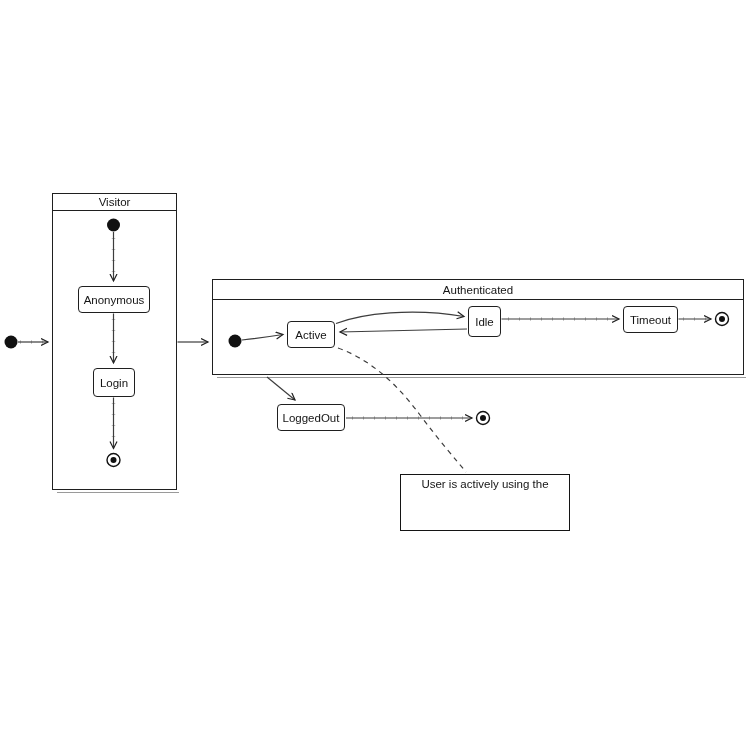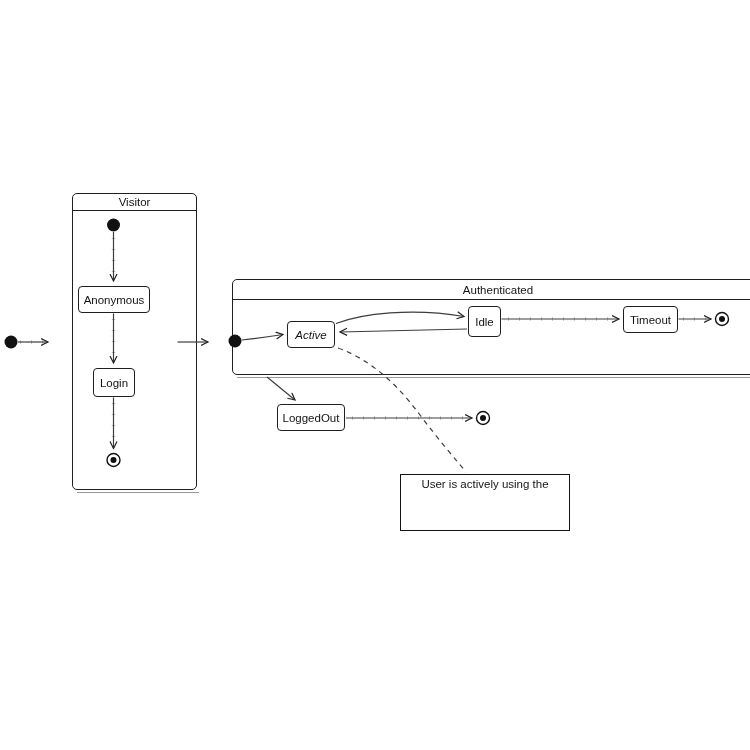--- a/index.html
+++ b/index.html
@@ -11,25 +11,24 @@
   #stage {
     position: relative;
     width: 750px;
     height: 750px;
     background: #ffffff;
     overflow: hidden;
   }
   .composite {
     position: absolute;
     border: 1.3px solid #1f1f1f;
-    border-radius: 5px;
+    border-radius: 0;
     background: #ffffff;
     z-index: 1;
     box-sizing: border-box;
-    margin-left: 20px;
   }
   
   .composite::after {
     content: "";
     position: absolute;
     left: 4px;
     right: -3px;
     bottom: -4px;
     height: 1px;
     background: #9a9a9a;
@@ -171,21 +170,21 @@
   </svg>
 
   <div class="state" style="left:78px; top:286px; width:72px; height:27px;">
     <span>Anonymous</span>
   </div>
 
   <div class="state" style="left:93px; top:368px; width:42px; height:29px;">
     <span>Login</span>
   </div>
 
-  <div class="state" style="left:287px; top:321px; width:48px; height:27px;font-style:italic;">
+  <div class="state" style="left:287px; top:321px; width:48px; height:27px;">
     <span>Active</span>
   </div>
 
   <div class="state" style="left:468px; top:306px; width:33px; height:31px;">
     <span>Idle</span>
   </div>
 
   <div class="state" style="left:623px; top:306px; width:55px; height:27px;justify-content:center;">
     <span>Timeout</span>
   </div>

